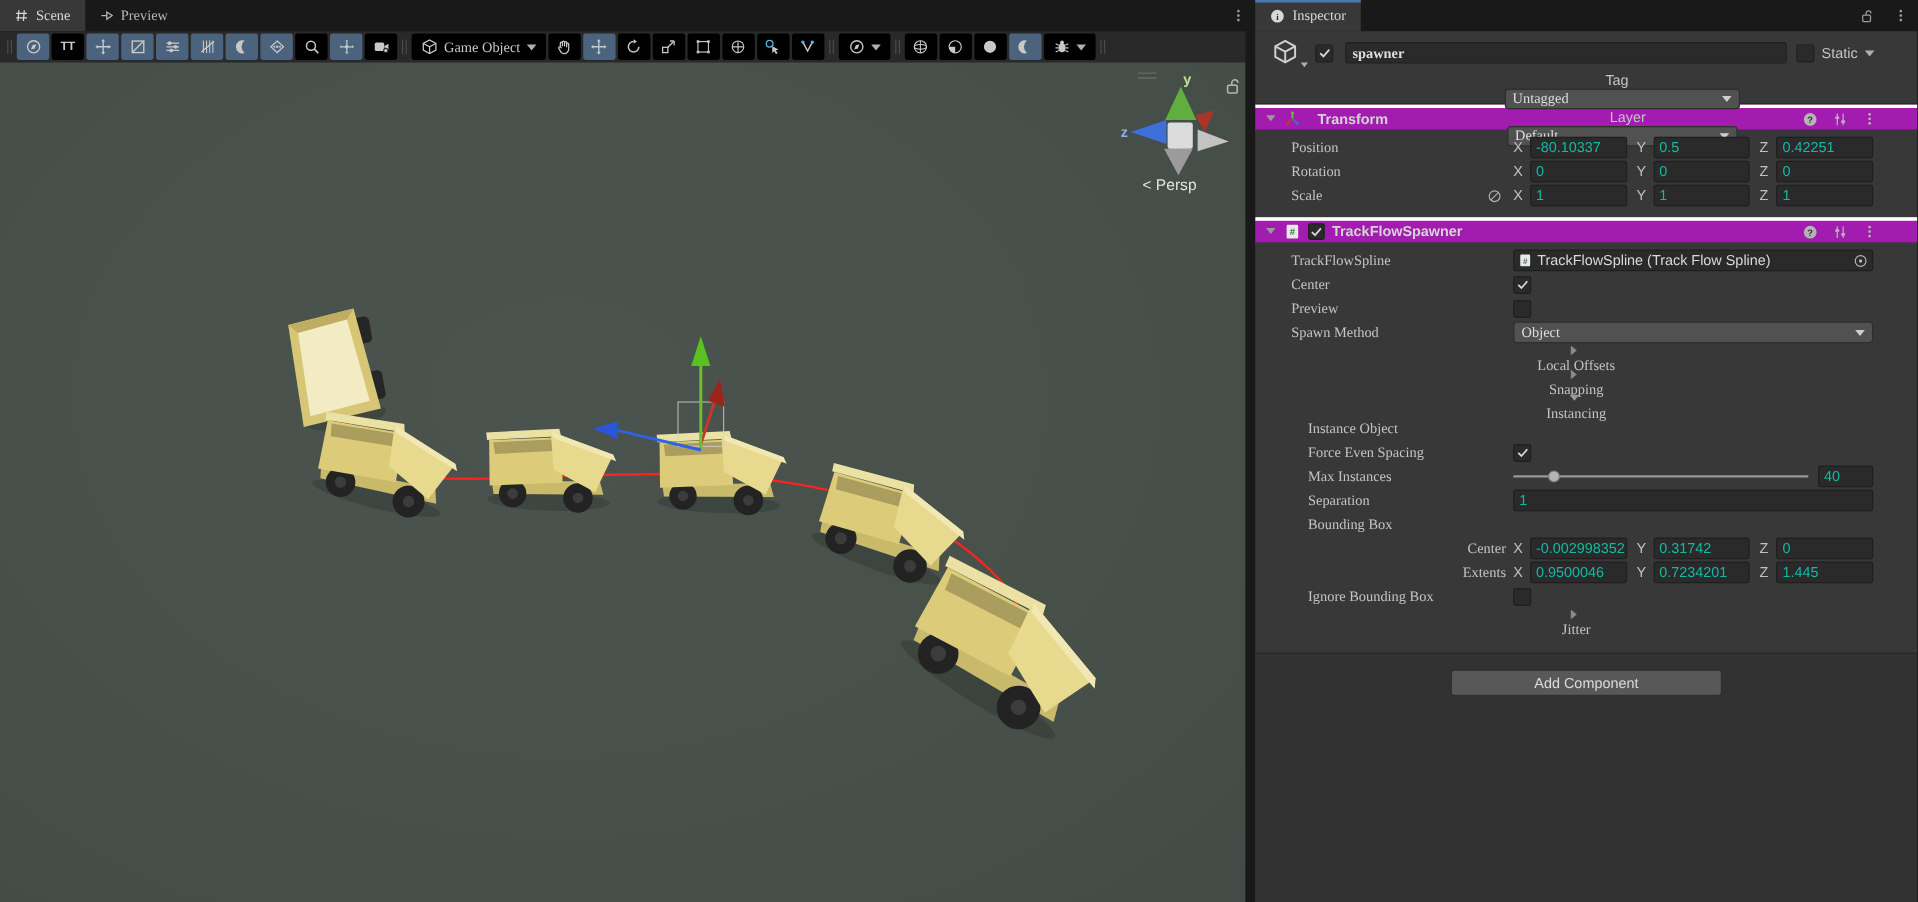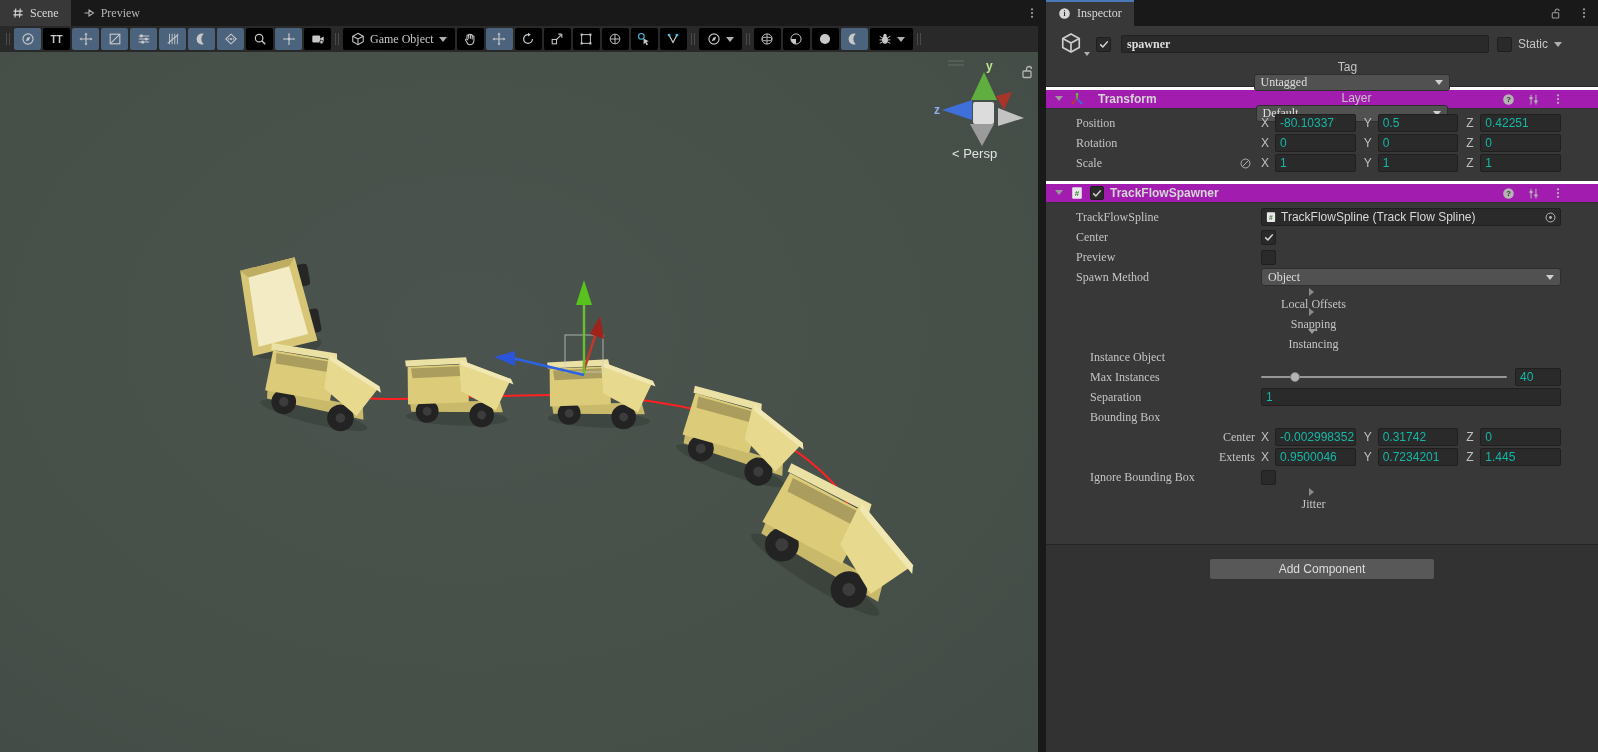--- a/index.html
+++ b/index.html
@@ -736,20 +736,28 @@
 
       <div class="irow foldrow-1">
         <span class="fold open"></span>
         <span class="lbl">Instancing</span>
       </div>
 
       <div class="irow ind2">
         <span class="lbl">Instance Object</span>
       </div>
 
+      <div class="irow ind2">
+        <span class="lbl">Force Even Spacing</span>
+        <div class="checkbox on">
+            <svg>
+              <use href="#i-check"></use>
+            </svg>
+          </div>
+      </div>
 
       <div class="irow ind2">
         <span class="lbl">Max Instances</span>
         <div class="slider-wrap">
           <div class="slider-track">
             <div class="slider-knob" style="left: 14%;"></div>
           </div>
           <span class="tfield slider-val">40</span>
         </div>
       </div>

